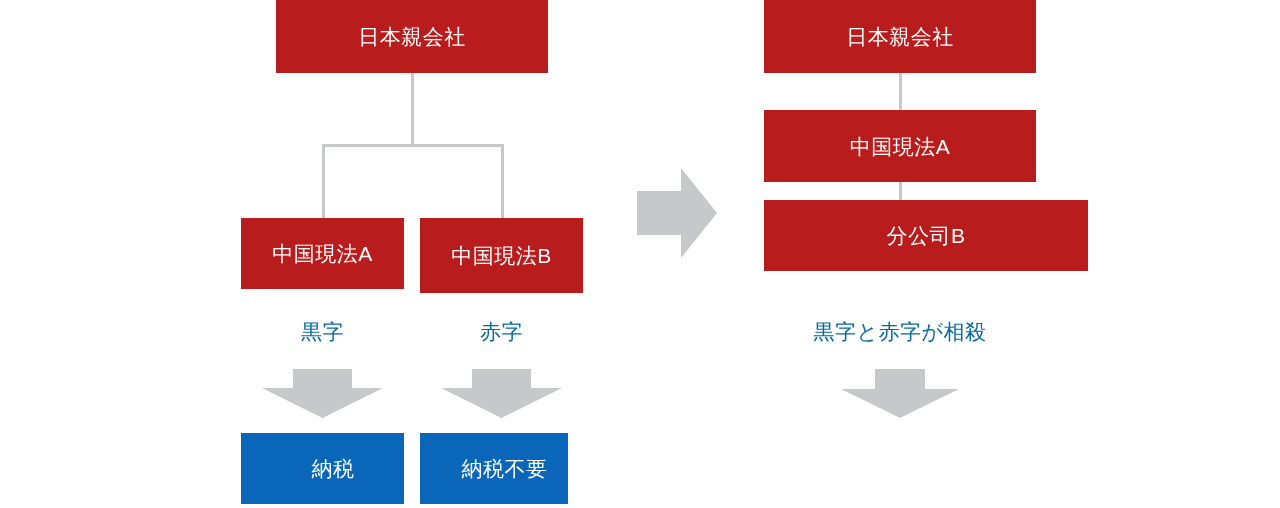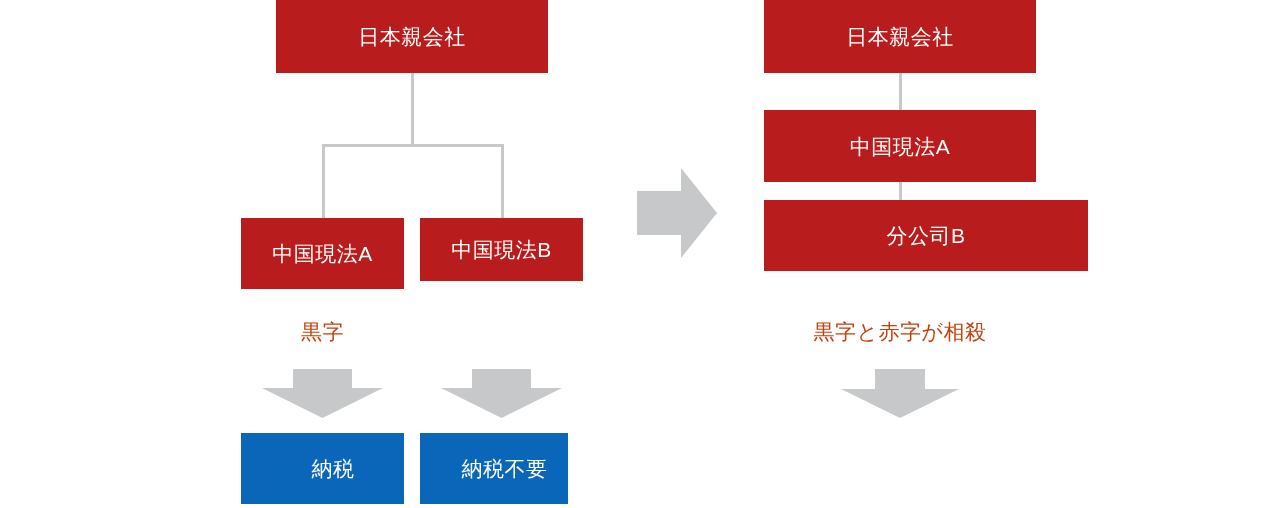--- a/index.html
+++ b/index.html
@@ -39,21 +39,21 @@
   }
   .node.navy   { background: #b91c1c; }
   .node.bright { background: #0a66b8; padding-left: 21px; }
 
   
   .caption {
     position: absolute;
     display: flex;
     align-items: center;
     justify-content: center;
-    color: #c2410c;
+    color: #0369a1;
     font-size: 21px;
     letter-spacing: 0.5px;
     line-height: 1;
     white-space: nowrap;
     user-select: none;
   }
 
   
   .conn {
     position: absolute;
@@ -81,25 +81,26 @@
   <div class="conn" style="left:322px; top:144px; width:182px; height:3px;"></div>
 
   <div class="conn" style="left:322px; top:144px; width:3px; height:75px;"></div>
 
   <div class="conn" style="left:501px; top:144px; width:3px; height:75px;"></div>
 
   <div class="node navy" style="left:241px; top:218px; width:163px; height:71px;">
     <span>中国現法A</span>
   </div>
 
-  <div class="node navy" style="left:420px; top:218px; width:163px; height:63px;">
+  <div class="node navy" style="left:420px; top:218px; width:163px; height:75px;">
     <span>中国現法B</span>
   </div>
 
   <div class="caption" style="left:241px; top:318px; width:163px; height:26px;">黒字</div>
+  <div class="caption" style="left:420px; top:318px; width:163px; height:26px;">赤字</div>
 
   <div class="arrow" style="left:262px; top:369px; width:121px; height:49px;">
     <svg width="121" height="49" viewBox="0 0 121 49">
       <polygon points="31,0 90,0 90,19 121,19 60.5,49 0,19 31,19" fill="#c6c8ca"></polygon>
     </svg>
   </div>
 
   <div class="arrow" style="left:441px; top:369px; width:121px; height:49px;">
     <svg width="121" height="49" viewBox="0 0 121 49">
       <polygon points="31,0 90,0 90,19 121,19 60.5,49 0,19 31,19" fill="#c6c8ca"></polygon>

